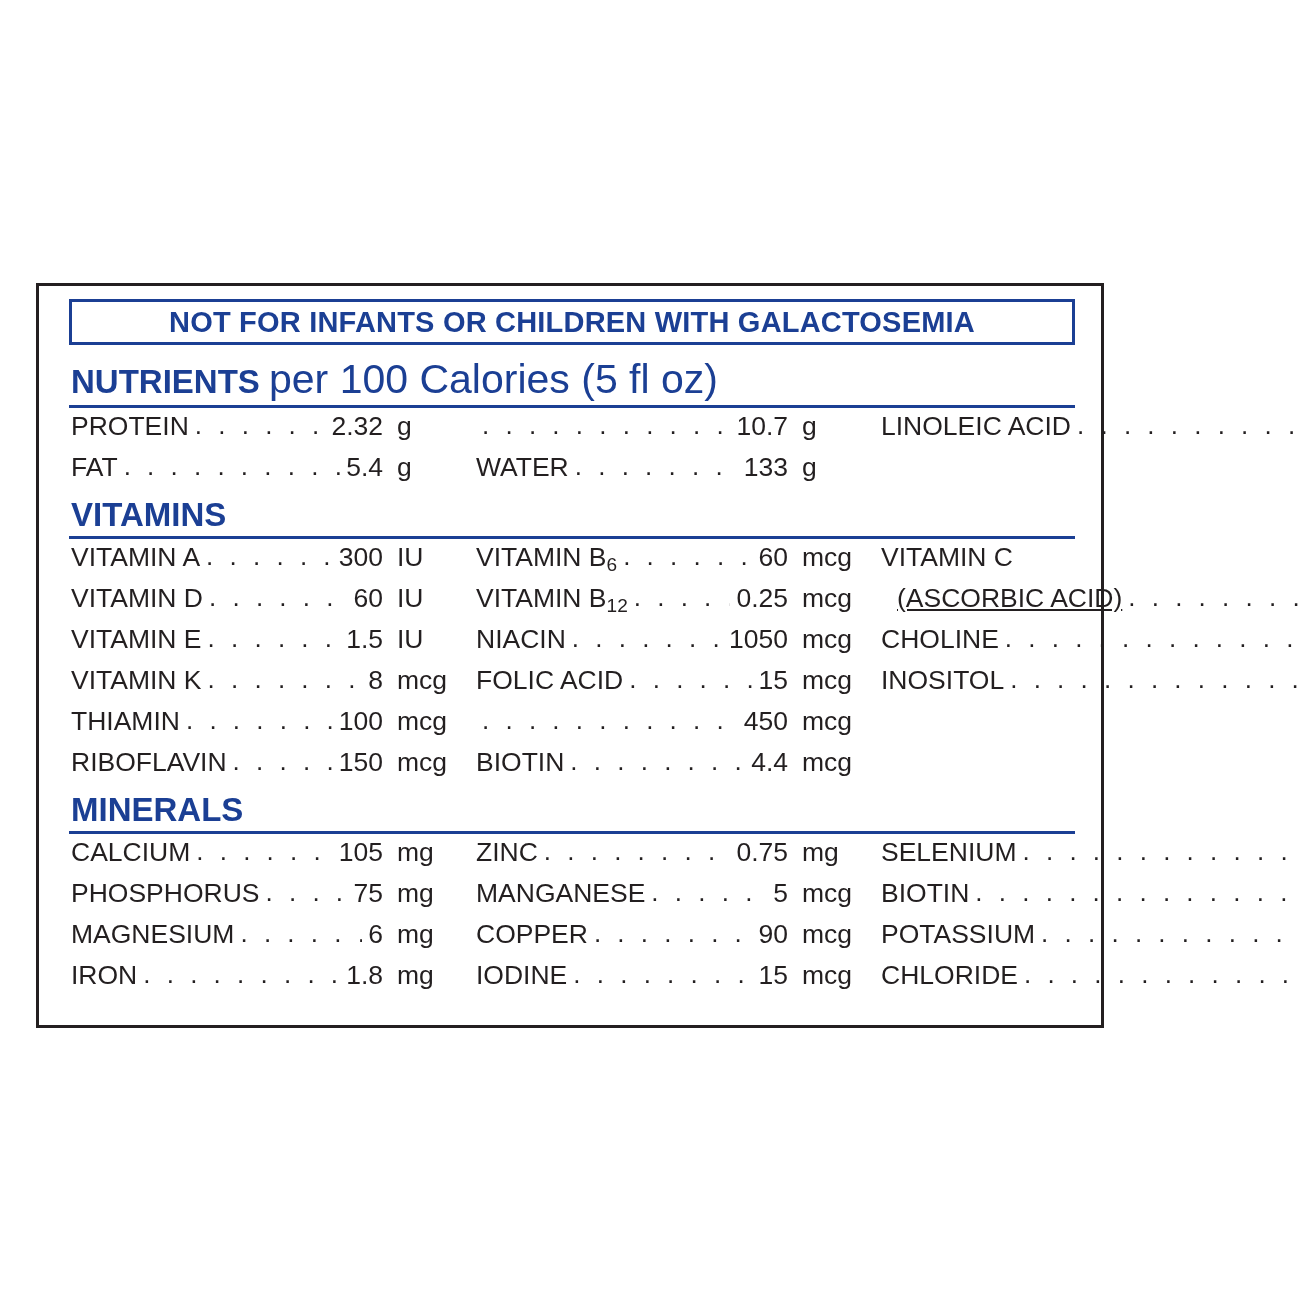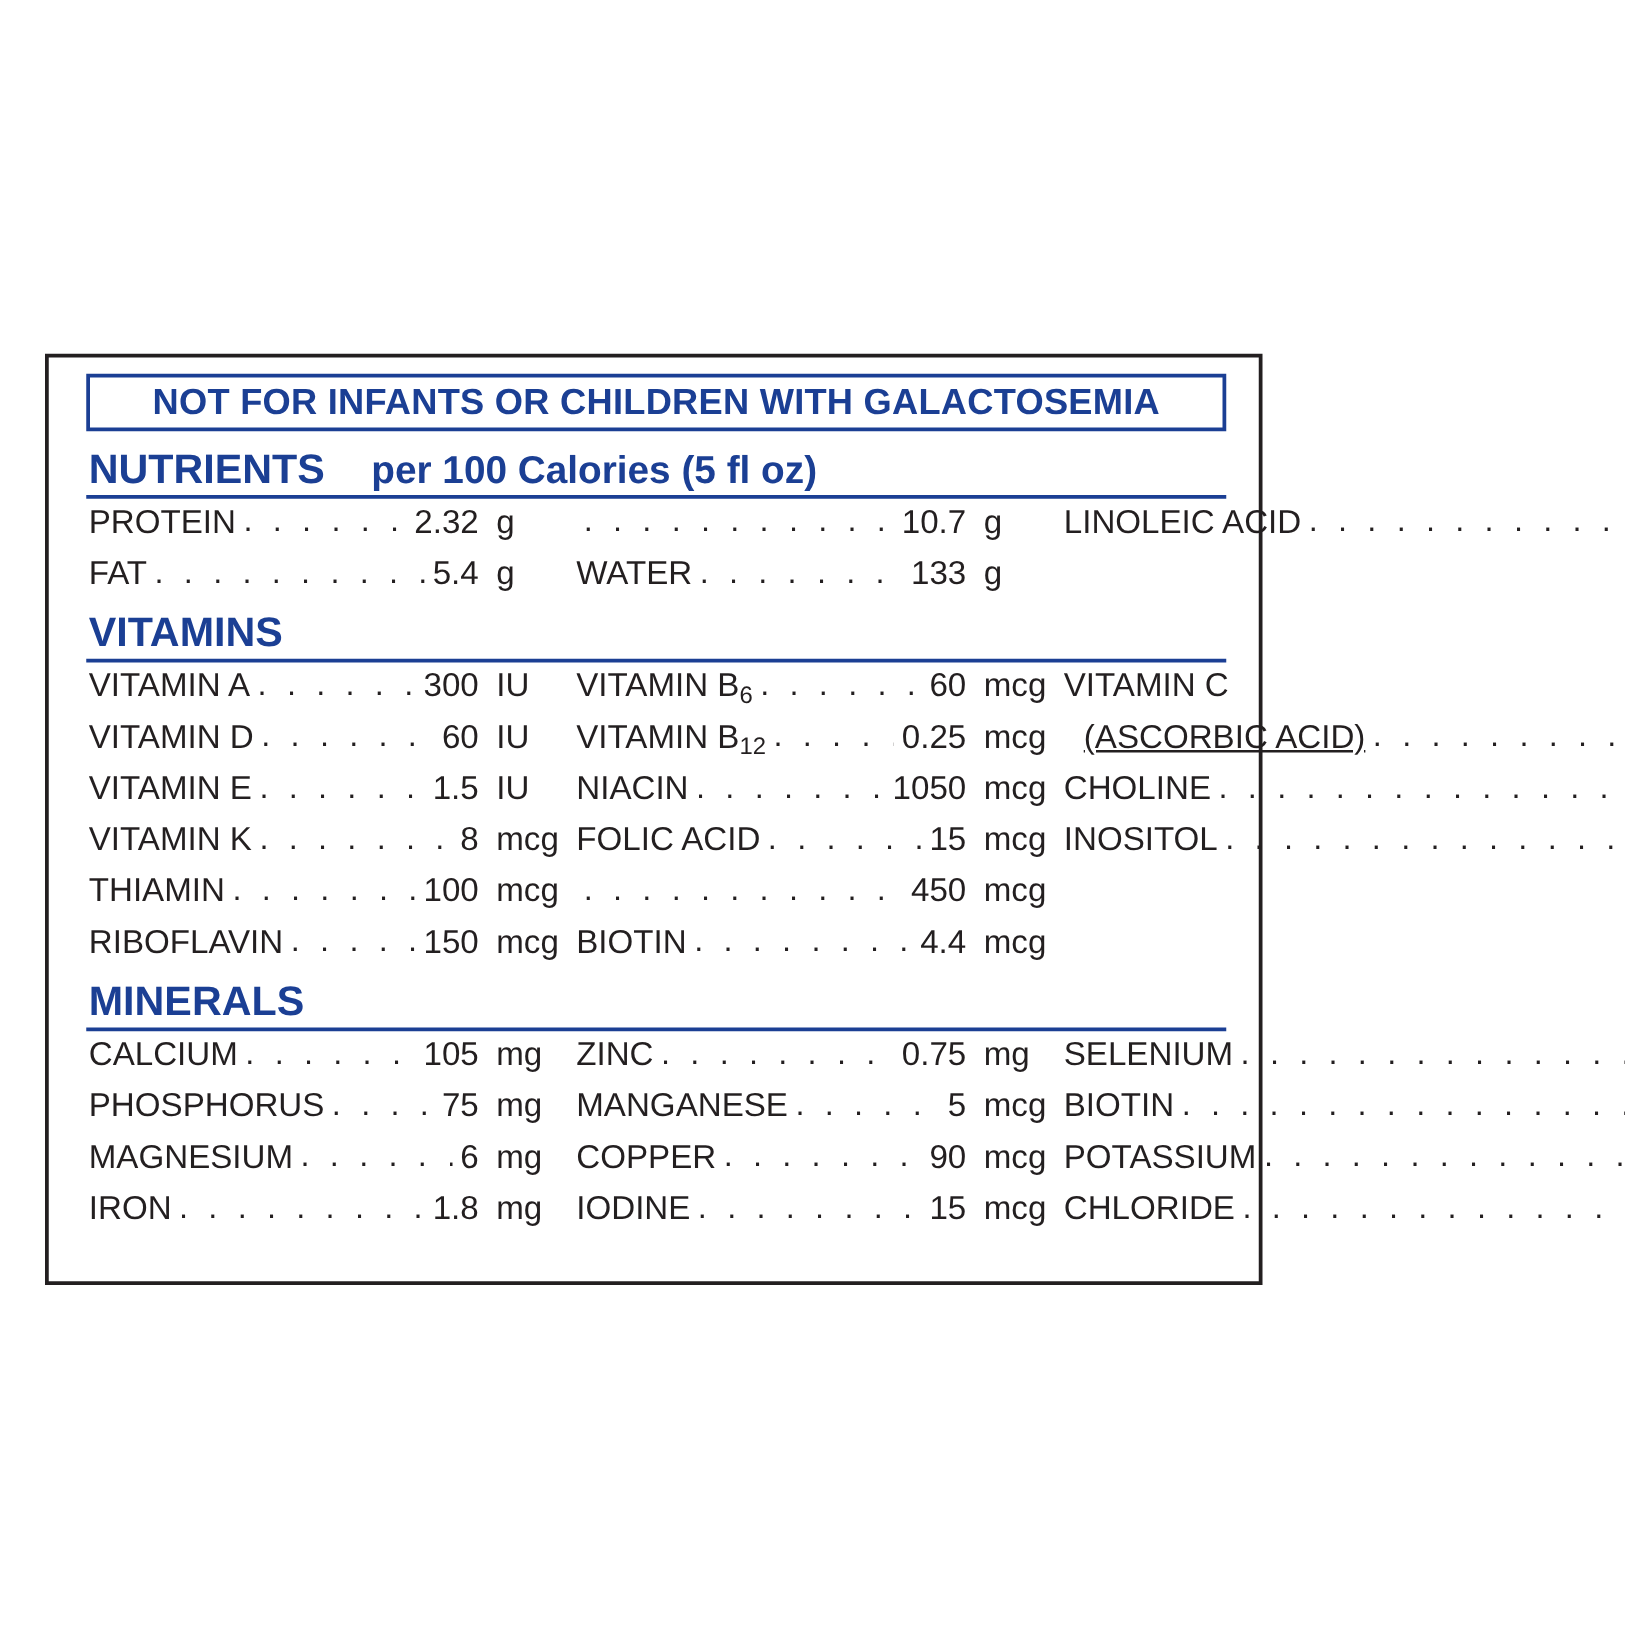--- a/index.html
+++ b/index.html
@@ -11,21 +11,21 @@
     width: 1300px;
     height: 1300px;
     font-family: "Liberation Sans", sans-serif;
     -webkit-font-smoothing: antialiased;
   }
 
   .panel {
     position: absolute;
     left: 36px;
     top: 283px;
-    width: 974px;
+    width: 1068px;
     height: 745px;
     border: 3px solid #231f20;
     box-sizing: border-box;
     background: #ffffff;
   }
 
   .inner {
     position: absolute;
     left: 30px;
     top: 13px;
@@ -52,35 +52,34 @@
   .section-head {
     color: #1b3f94;
     font-size: 33px;
     font-weight: bold;
     line-height: 1.12;
     padding-top: 4px;
     padding-left: 2px;
     white-space: nowrap;
   }
   .section-head .sub {
-    font-weight: bold;
-    font-size: 31px;
-    margin-left: 28px;
+    font-weight: normal;
+    font-size: 41px;
   }
   .rule {
     border-bottom: 3px solid #1b3f94;
     margin-top: 2px;
     margin-bottom: 3px;
   }
 
   
   .grid {
     display: grid;
     grid-template-columns: 390px 390px 1fr;
-    column-gap: 0px;
+    column-gap: 15px;
   }
   .col { padding-left: 2px; }
 
   .row {
     display: flex;
     align-items: baseline;
     height: 41px;
     color: #231f20;
     font-size: 26.5px;
     white-space: nowrap;

